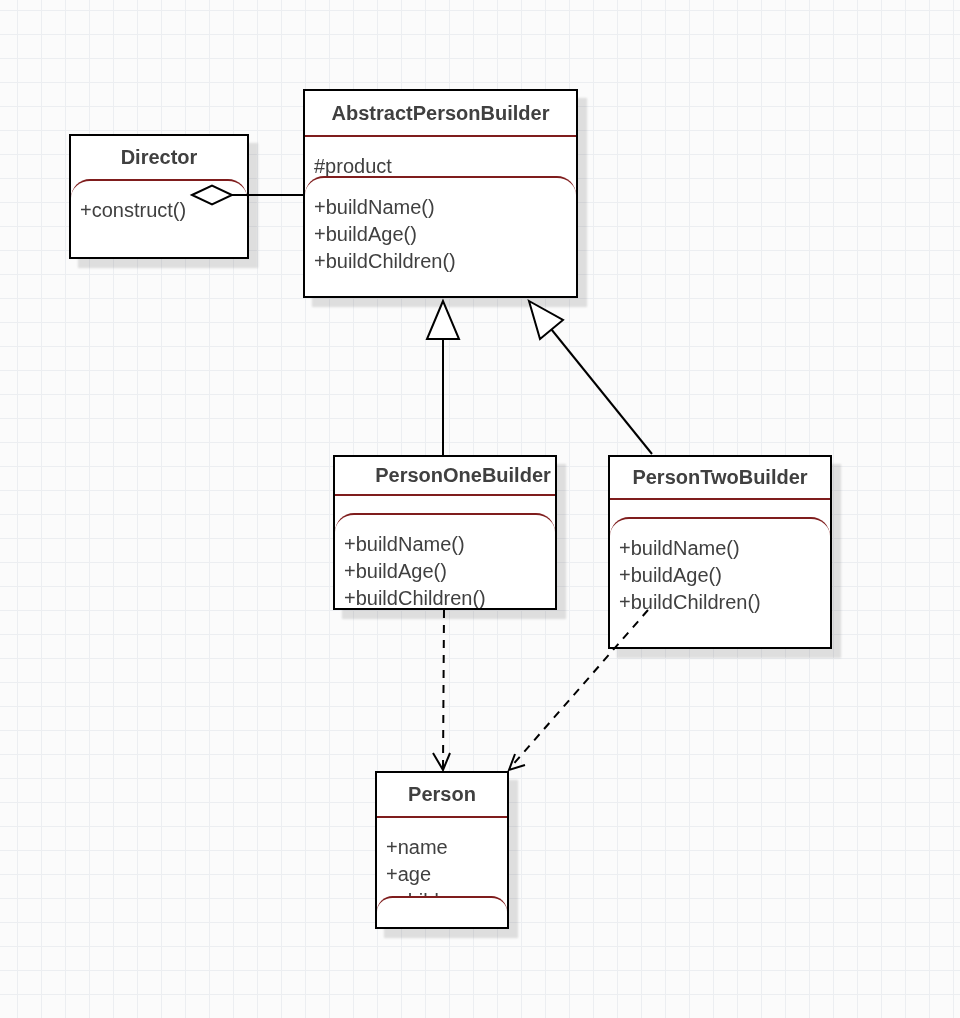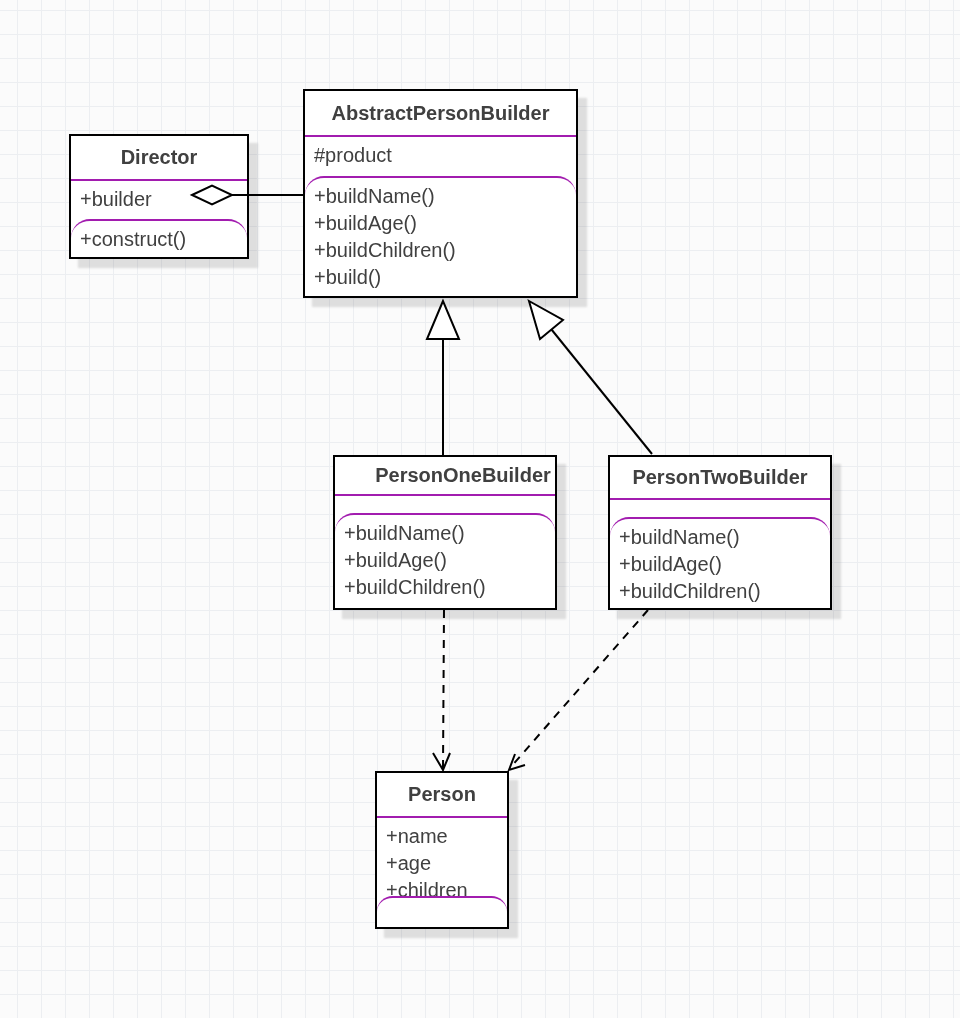--- a/index.html
+++ b/index.html
@@ -43,23 +43,23 @@
     font-weight: bold;
     font-size: 20px;
     display: flex;
     align-items: center;
     justify-content: center;
     flex: 0 0 auto;
     white-space: nowrap;
     overflow: hidden;
   }
   .uml-section {
-    border-top: 2px solid #a21caf;
+    border-top: 2px solid #7f1d1d;
     box-sizing: border-box;
-    padding: 5px 9px 0 9px;
+    padding: 16px 9px 0 9px;
     font-size: 20px;
     line-height: 27px;
     flex: 0 0 auto;
     overflow: hidden;
   }
   .uml-section.fill { flex: 1 1 auto; border-radius: 19px; }
   .member-line { white-space: nowrap; }
 </style>
 </head>
 <body>
@@ -89,52 +89,48 @@
     </g>
 
     <g>
       <line x1="648" y1="610" x2="510" y2="768" stroke="#000" stroke-width="2" stroke-dasharray="8 7"></line>
       <polyline points="515,754 509,770 525,765" fill="none" stroke="#000" stroke-width="2"></polyline>
     </g>
   </svg>
 
   <div class="uml-class" style="left:28px; top:134px; width:180px; height:125px;margin-left:41px;">
     <div class="uml-title" style="height:43px;">Director</div>
-    <div class="uml-section" style="height:40px;">
-        <div class="member-line">+builder</div>
-      </div>
     <div class="uml-section fill">
         <div class="member-line">+construct()</div>
       </div>
   </div>
 
   <div class="uml-class" style="left:303px; top:89px; width:275px; height:209px;">
     <div class="uml-title" style="height:44px;">AbstractPersonBuilder</div>
     <div class="uml-section" style="height:41px;">
         <div class="member-line">#product</div>
       </div>
     <div class="uml-section fill">
         <div class="member-line">+buildName()</div>
         <div class="member-line">+buildAge()</div>
         <div class="member-line">+buildChildren()</div>
-        <div class="member-line">+build()</div>
       </div>
   </div>
 
   <div class="uml-class" style="left:333px; top:455px; width:224px; height:155px;">
     <div class="uml-title" style="height:37px;padding-left:36px;">PersonOneBuilder</div>
     <div class="uml-section" style="height:19px;"></div>
     <div class="uml-section fill">
         <div class="member-line">+buildName()</div>
         <div class="member-line">+buildAge()</div>
         <div class="member-line">+buildChildren()</div>
       </div>
   </div>
 
-  <div class="uml-class" style="left:608px; top:455px; width:224px; height:155px;justify-content:center;">
+  <div class="uml-class" style="left:608px; top:455px; width:224px; height:194px;justify-content:center;">
     <div class="uml-title" style="height:41px;">PersonTwoBuilder</div>
     <div class="uml-section" style="height:19px;"></div>
     <div class="uml-section fill">
         <div class="member-line">+buildName()</div>
         <div class="member-line">+buildAge()</div>
         <div class="member-line">+buildChildren()</div>
       </div>
   </div>
 
   <div class="uml-class" style="left:375px; top:771px; width:134px; height:158px;">

